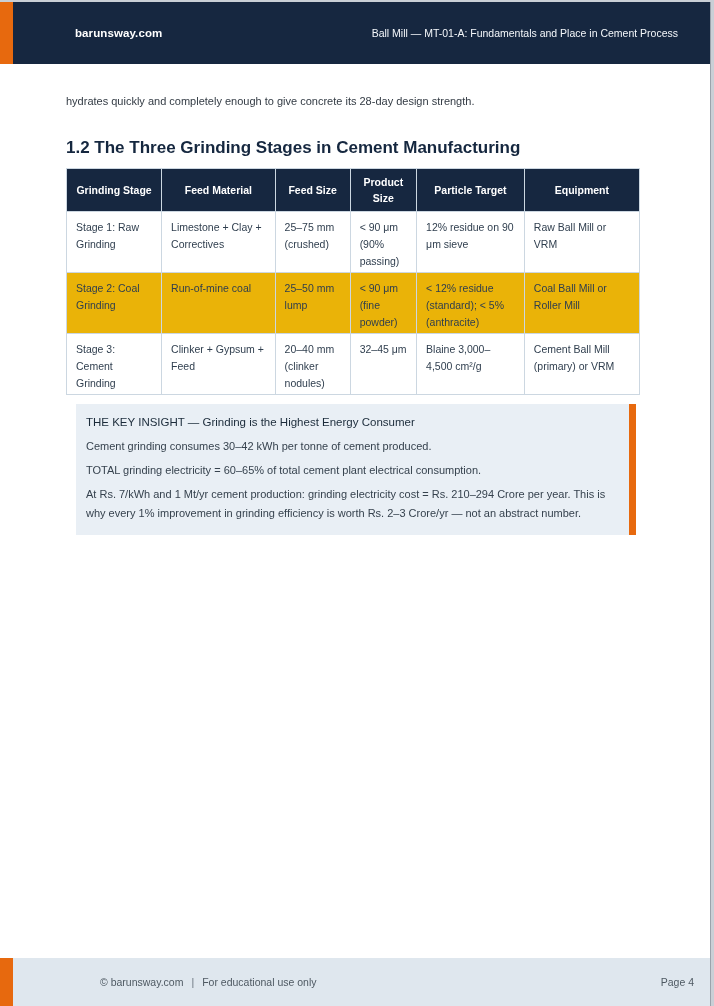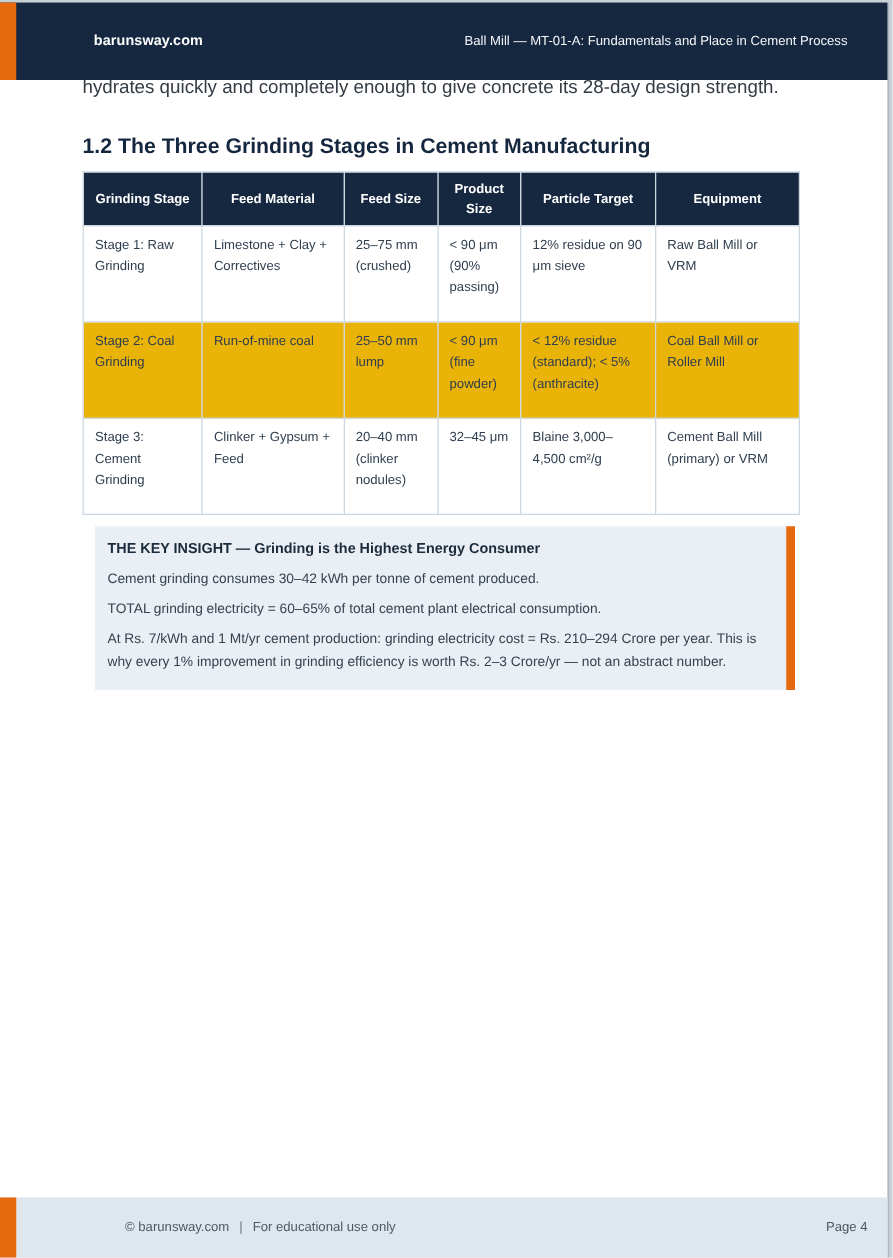--- a/index.html
+++ b/index.html
@@ -30,22 +30,22 @@
   }
   .doc-title{
     margin-left:auto;margin-right:32px;
     color:#f4f7fa;font-size:10.5px;
   }
   
   .content{
     position:absolute;left:66px;right:70px;top:0;
   }
   .intro{
-    margin:61px 0 0 0;
-    font-size:15px;line-height:14px;color:#333b44;
+    margin:92px 0 0 0;
+    font-size:11px;line-height:14px;color:#333b44;
   }
   .section-heading{
     margin:31px 0 12px 0;
     font-size:17px;line-height:17px;
     color:#15273f;font-weight:bold;
   }
   
   table.stages{
     width:100%;border-collapse:collapse;table-layout:fixed;
   }
@@ -54,35 +54,35 @@
   }
   table.stages th{
     background:#162740;color:#ffffff;
     font-size:10.5px;font-weight:bold;line-height:16px;
     text-align:center;vertical-align:middle;
     padding:5px 6px;height:32px;
   }
   table.stages td{
     font-size:10.5px;color:#2f3e4e;line-height:17px;
     vertical-align:top;text-align:left;
-    padding:7px 9px 18px 9px;
+    padding:7px 9px 2px 9px;
     background:#ffffff;
   }
   table.stages tr.striped td{background:#eab308;}
   col.c1{width:16.6%;} col.c2{width:19.8%;} col.c3{width:13.1%;}
   col.c4{width:11.6%;} col.c5{width:18.8%;} col.c6{width:20.1%;}
   
   .callout{
     margin:9px 4px 0 10px;
     background:#e9eff5;
     border-right:7px solid #e7690e;
     padding:9px 14px 12px 10px;
   }
   .callout-title{
-    font-size:11.5px;font-weight:bold;color:#1b2b3a;
+    font-size:11.5px;font-weight:normal;color:#1b2b3a;
     line-height:19px;margin:0 0 5px 0;
   }
   .callout-line{
     font-size:11px;color:#36424e;line-height:19px;margin:0 0 5px 0;
   }
   .callout-line:last-child{margin-bottom:0;}
   
   .footer{
     position:absolute;left:0;right:0;bottom:0;height:48px;
     background:#dfe7ee;

